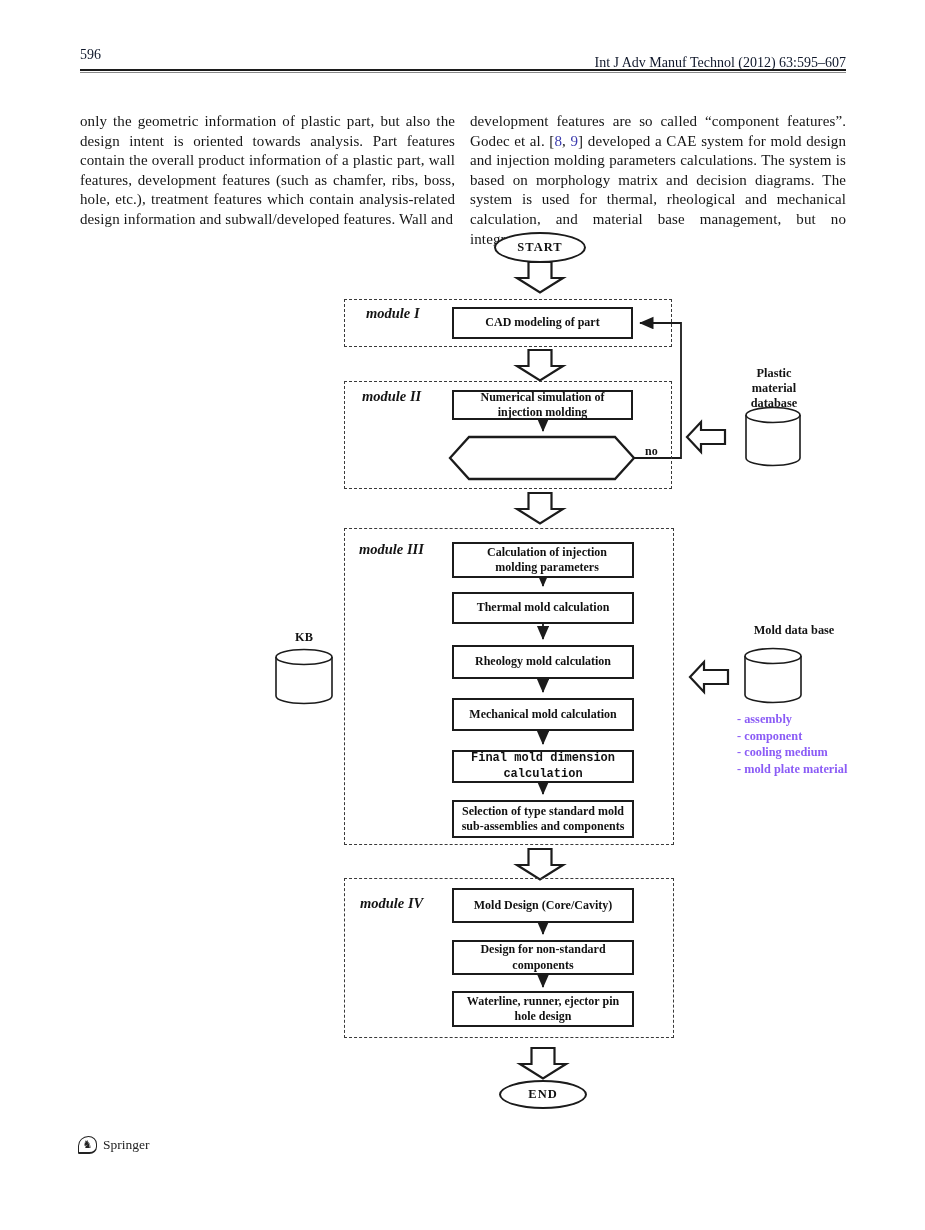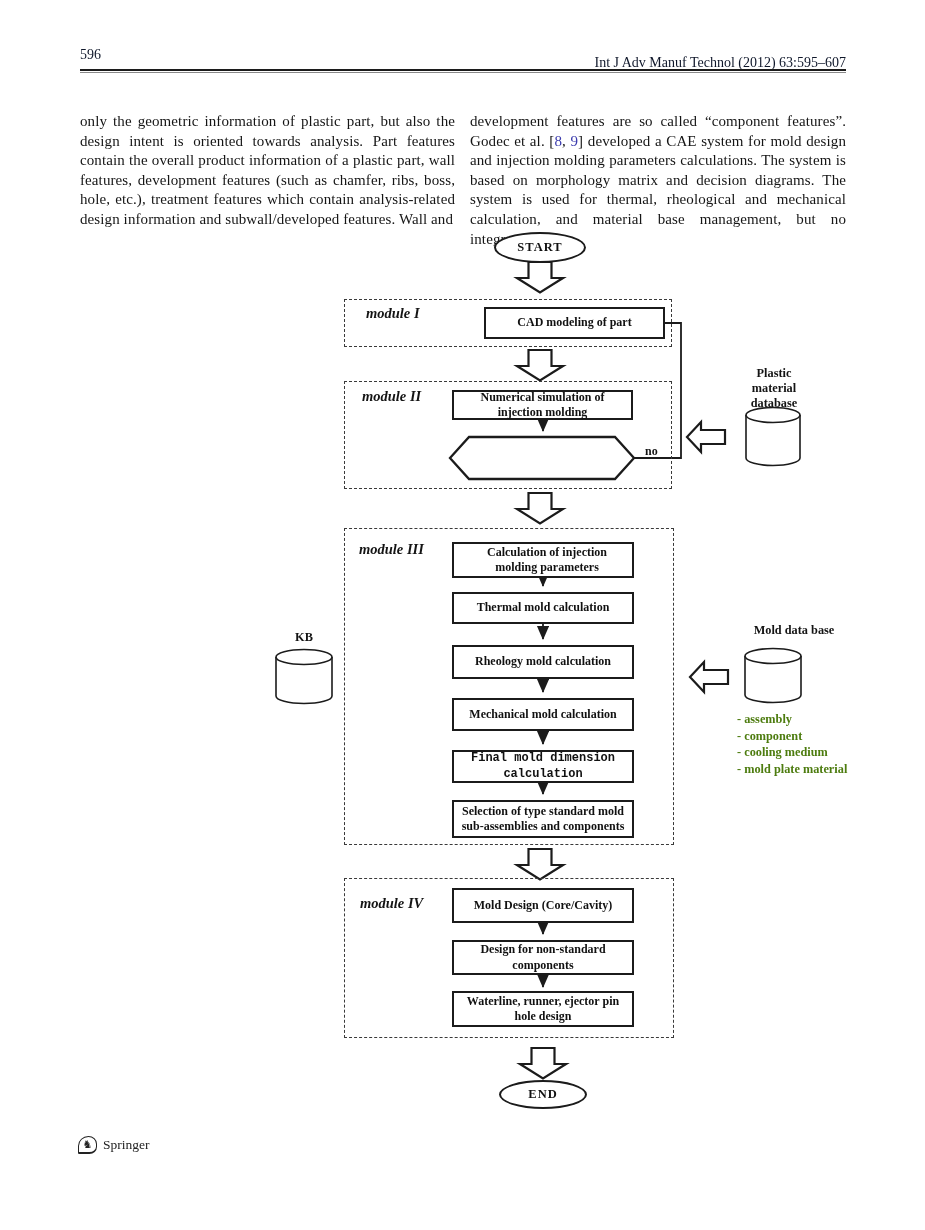--- a/index.html
+++ b/index.html
@@ -30,21 +30,21 @@
   .modlabel{font-weight:bold;font-style:italic;font-size:14.5px;color:#141414;}
   .terminal{
     border:2.4px solid #1b1b1b;border-radius:50%;background:#fff;display:flex;align-items:center;justify-content:center;
     font-weight:bold;font-size:12.5px;letter-spacing:1px;box-sizing:border-box;
   }
   .hextext{
     display:flex;align-items:center;justify-content:center;text-align:center;
     font-weight:bold;font-size:12px;line-height:1.3;color:#111;
   }
   .dblabel{font-weight:bold;font-size:12.3px;line-height:1.2;text-align:center;color:#141414;}
-  .dblist{font-weight:bold;font-size:12.3px;line-height:16.6px;color:#4d7c0f;white-space:nowrap;}
+  .dblist{font-weight:bold;font-size:12.3px;line-height:16.6px;color:#8b5cf6;white-space:nowrap;}
   .nolabel{font-weight:bold;font-size:12px;color:#141414;}
   
   .sprfoot{display:flex;align-items:center;gap:6px;font-size:13.5px;color:#222;}
   .sprmark{
     width:17px;height:15px;border:1.3px solid #222;border-radius:55% 45% 40% 6%;
     display:flex;align-items:center;justify-content:center;font-size:11px;line-height:1;
     border-bottom-width:2.5px;
   }
   svg{position:absolute;left:0;top:0;pointer-events:none;}
 </style>
@@ -124,21 +124,21 @@
   <div class="abs modrect" style="left:344px;top:299px;width:328px;height:48px;"></div>
   <div class="abs modrect" style="left:344px;top:381px;width:328px;height:108px;"></div>
   <div class="abs modrect" style="left:344px;top:528px;width:330px;height:317px;"></div>
   <div class="abs modrect" style="left:344px;top:878px;width:330px;height:160px;"></div>
 
   <div class="abs modlabel" style="left:366px;top:305px;">module I</div>
   <div class="abs modlabel" style="left:362px;top:388px;">module II</div>
   <div class="abs modlabel" style="left:359px;top:541px;">module III</div>
   <div class="abs modlabel" style="left:360px;top:895px;">module IV</div>
 
-  <div class="abs flowbox" style="left:452px;top:307px;width:181px;height:32px;margin-left:32px;">CAD modeling of part</div>
+  <div class="abs flowbox" style="left:452px;top:307px;width:181px;height:32px;">CAD modeling of part</div>
 
   <div class="abs flowbox" style="left:452px;top:390px;width:181px;height:30px;">Numerical simulation of injection molding</div>
   <div class="abs nolabel" style="left:645px;top:444px;">no</div>
 
   <div class="abs dblabel" style="left:735px;top:366px;width:78px;">Plastic material database</div>
 
   <div class="abs flowbox" style="left:452px;top:542px;width:182px;height:36px;padding-left:12px;">Calculation of injection molding parameters</div>
   <div class="abs flowbox" style="left:452px;top:592px;width:182px;height:32px;">Thermal mold calculation</div>
   <div class="abs flowbox" style="left:452px;top:645px;width:182px;height:34px;">Rheology mold calculation</div>
   <div class="abs flowbox" style="left:452px;top:698px;width:182px;height:33px;">Mechanical mold calculation</div>

